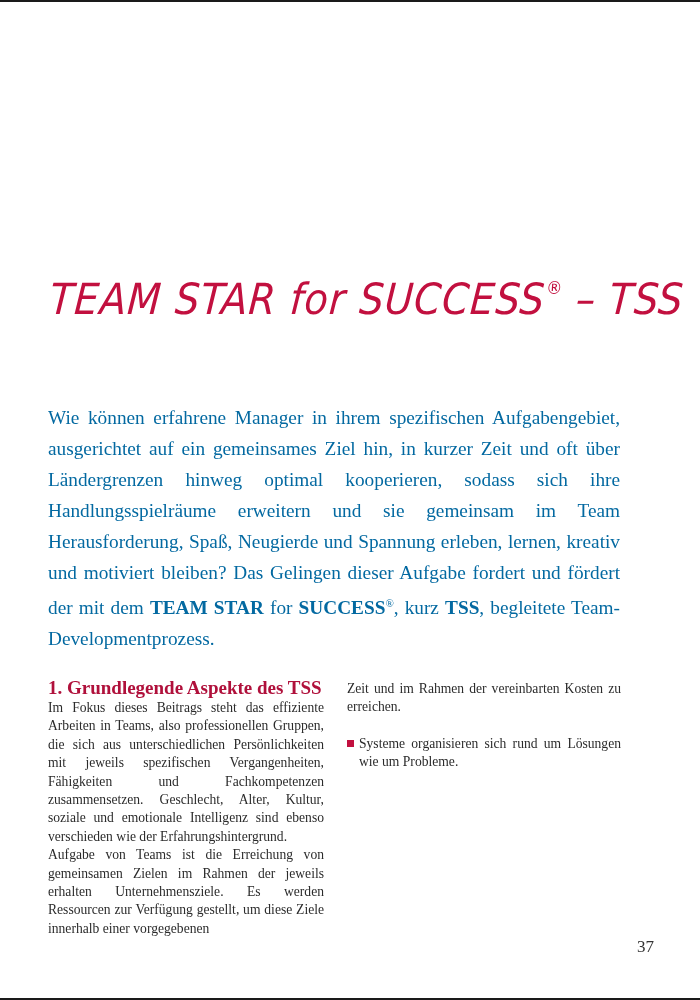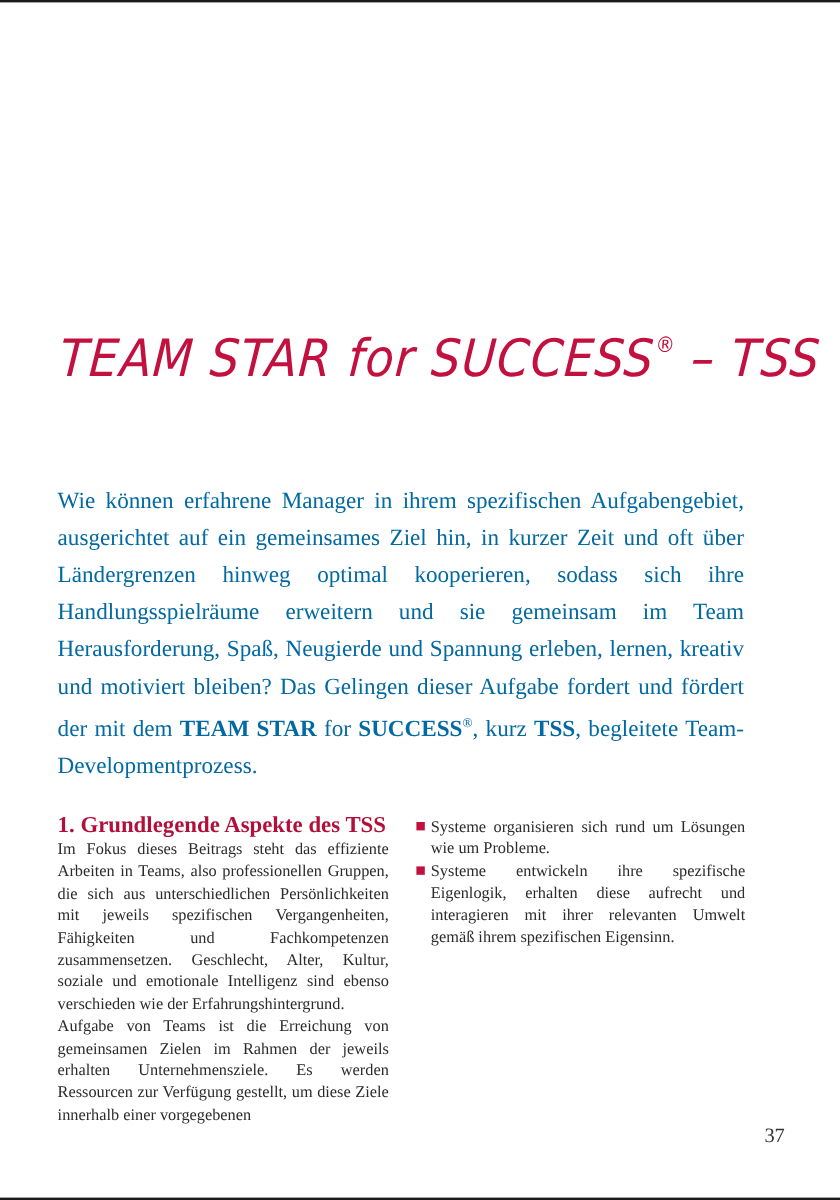--- a/index.html
+++ b/index.html
@@ -51,21 +51,21 @@
 
 <div class="intro"><span>Wie können erfahrene Manager in ihrem spezifischen Aufgabengebiet, ausgerichtet auf ein gemeinsames Ziel hin, in kurzer Zeit und oft über Ländergrenzen hinweg optimal kooperieren, sodass sich ihre Handlungsspielräume erweitern und sie gemeinsam im Team Herausforderung, Spaß, Neugierde und Spannung erleben, lernen, kreativ und motiviert bleiben? Das Gelingen dieser Aufgabe fordert und fördert der mit dem </span><b>TEAM STAR</b><span> for </span><b>SUCCESS</b><span class="reg">®</span><span>, kurz </span><b>TSS</b><span>, begleitete Team-Developmentprozess.</span></div>
 
 <div class="col col-left">
   <h2 class="section-heading">1. Grundlegende Aspekte des TSS</h2>
   <p>Im Fokus dieses Beitrags steht das effiziente Arbeiten in Teams, also professionellen Gruppen, die sich aus unterschiedlichen Persönlichkeiten mit jeweils spezifischen Vergangenheiten, Fähigkeiten und Fachkompetenzen zusammensetzen. Geschlecht, Alter, Kultur, soziale und emotionale Intelligenz sind ebenso verschieden wie der Erfahrungshintergrund.</p>
   <p>Aufgabe von Teams ist die Erreichung von gemeinsamen Zielen im Rahmen der jeweils erhalten Unternehmensziele. Es werden Ressourcen zur Verfügung gestellt, um diese Ziele innerhalb einer vorgegebenen</p>
 </div>
 
 <div class="col col-right">
+  <p>Zeit und im Rahmen der vereinbarten Kosten zu erreichen.</p>
   <ul class="bullets">
     <li><span class="bullet"></span><span>Systeme organisieren sich rund um Lösungen wie um Probleme.</span></li>
-    <li><span class="bullet"></span><span>Systeme entwickeln ihre spezifische Eigenlogik, erhalten diese aufrecht und interagieren mit ihrer relevanten Umwelt gemäß ihrem spezifischen Eigensinn.</span></li>
   </ul>
 </div>
 
 <div class="page-number">37</div>
 
 <div class="border-bottom"></div>
 
 </body></html>

